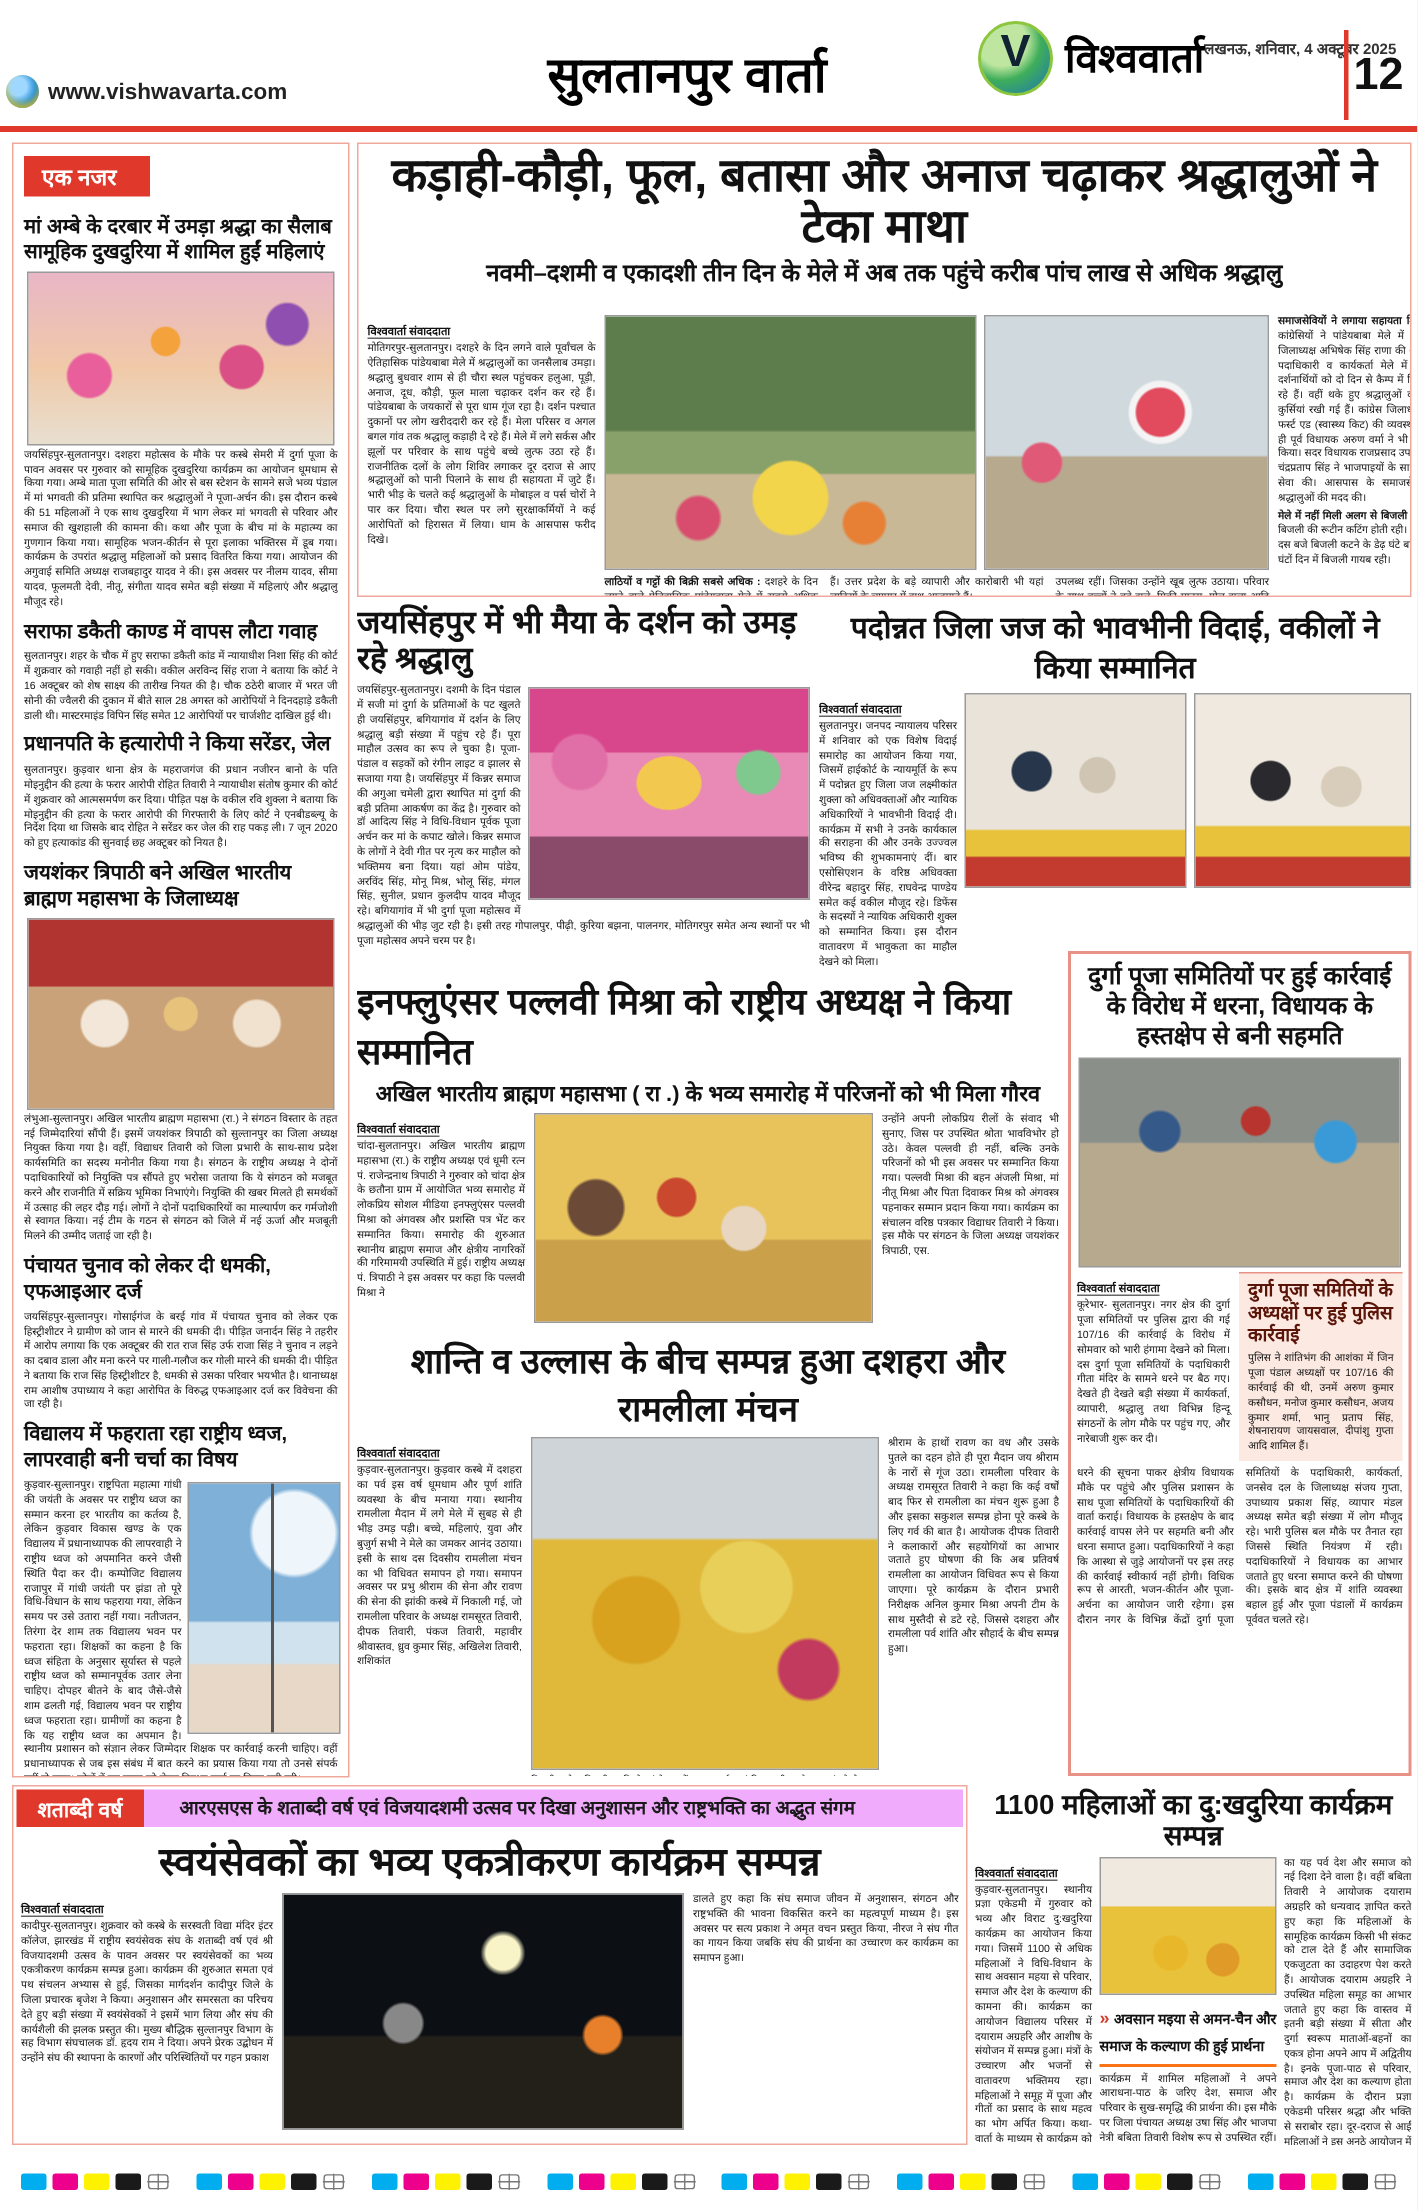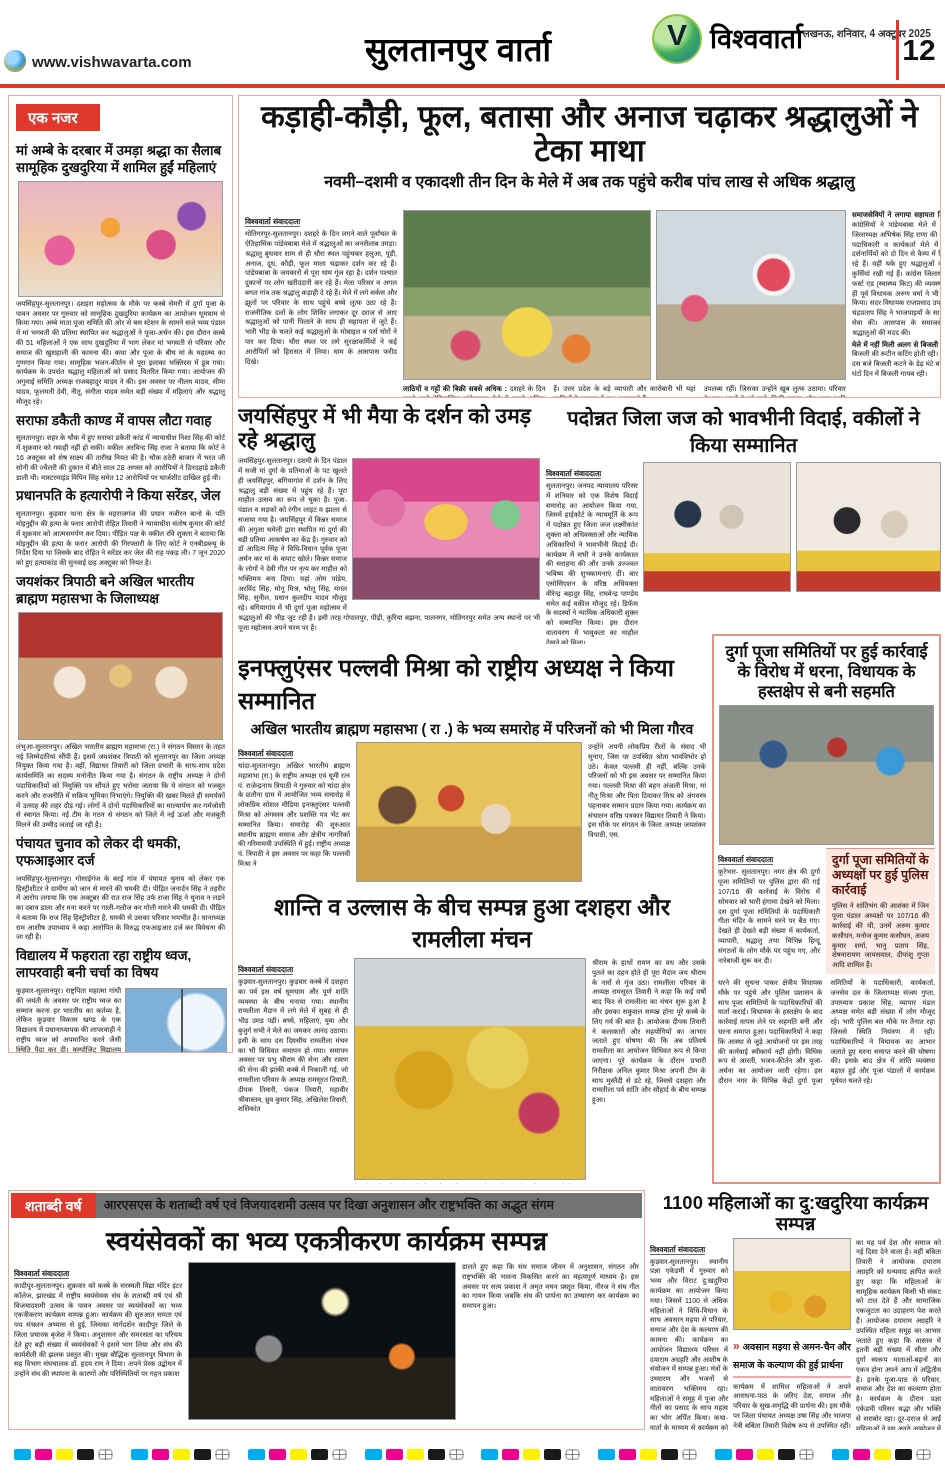--- a/index.html
+++ b/index.html
@@ -106,24 +106,24 @@
   .h-js{font-size:21px;font-weight:900;text-align:left;line-height:1.15;margin:2px 0 4px;}
   .h-farewell{font-size:20px;font-weight:900;text-align:center;margin:2px 0 4px;}
   .h-infl{font-size:24px;font-weight:900;text-align:left;margin:0 0 2px;}
   .sub-infl{font-size:14.5px;font-weight:700;text-align:center;margin:0 0 4px;}
   .h-protest{font-size:16.5px;font-weight:900;text-align:center;line-height:1.2;margin:4px 2px;}
   .h-dus{font-size:23px;font-weight:900;text-align:center;margin:2px 0 4px;}
   .h-rss{font-size:26px;font-weight:900;text-align:center;margin:4px 0;}
   .h-women{font-size:18.5px;font-weight:900;text-align:center;line-height:1.15;margin:2px 0 3px;}
   .rss-toprow{display:flex;align-items:stretch;gap:0;margin:2px;}
   .rss-label{background:#e0382a;color:#fff;font-size:14px;font-weight:800;padding:3px 14px;white-space:nowrap;}
-  .rss-strip{background:#737373;color:#1a1a1a;font-size:12.5px;font-weight:800;padding:3px 8px;flex:1;}
+  .rss-strip{background:#f0abfc;color:#1a1a1a;font-size:12.5px;font-weight:800;padding:3px 24px;flex:1;}
   .protest-hl{background:#fbe9e2;border-top:1px solid #e89287;padding:4px 6px;}
   .protest-hl .hl-title{font-size:12.5px;font-weight:900;color:#5a1408;line-height:1.2;margin-bottom:3px;}
-  .pull-quote{border-bottom:2px solid #fca5a5;padding:2px 0 4px;margin:4px 0;}
+  .pull-quote{border-bottom:2px solid #f97316;padding:2px 0 4px;margin:4px 0;}
   .pq-mark{color:#d23b2a;font-weight:900;font-size:12px;margin-right:3px;}
   .pq-text{font-size:9.5px;font-weight:800;line-height:1.25;}
   
   .bars{position:absolute;left:0;top:1444px;width:945px;height:20px;display:flex;
         justify-content:space-between;padding:0 14px;box-sizing:border-box;align-items:center;}
   .bar-group{display:flex;gap:4px;align-items:center;}
   .sw{width:17px;height:11px;border-radius:2px;}
   .reg{width:15px;height:11px;}
 </style>
 </head>
@@ -141,21 +141,21 @@
       <span class="globe-logo"></span>
       <span class="brand-stack">
         <span class="brand-name">विश्ववार्ता</span>
         <span class="brand-date">लखनऊ,  शनिवार, 4 अक्टूबर 2025</span>
       </span>
     </div>
     <div class="pagenum">12</div>
   </div>
   <div class="hdr-rule"></div>
 
-  <div class="box bordered" style="left:8px;top:95px;width:225px;height:958px;padding:2px 5px;box-sizing:border-box;">
+  <div class="box bordered" style="left:8px;top:95px;width:225px;height:1090px;padding:2px 5px;box-sizing:border-box;">
     <span class="sb-label">एक नजर</span>
 
     <div>
       <div class="sb-title">मां अम्बे के दरबार में उमड़ा श्रद्धा का सैलाब सामूहिक दुखदुरिया में शामिल हुईं महिलाएं</div>
       <div class="photo ph-women" style="width:205px;height:116px;margin:2px auto;"></div>
       <div class="body-txt sb-body">जयसिंहपुर-सुलतानपुर। दशहरा महोत्सव के मौके पर कस्बे सेमरी में दुर्गा पूजा के पावन अवसर पर गुरुवार को सामूहिक दुखदुरिया कार्यक्रम का आयोजन धूमधाम से किया गया। अम्बे माता पूजा समिति की ओर से बस स्टेशन के सामने सजे भव्य पंडाल में मां भगवती की प्रतिमा स्थापित कर श्रद्धालुओं ने पूजा-अर्चन की। इस दौरान कस्बे की 51 महिलाओं ने एक साथ दुखदुरिया में भाग लेकर मां भगवती से परिवार और समाज की खुशहाली की कामना की। कथा और पूजा के बीच मां के महात्म्य का गुणगान किया गया। सामूहिक भजन-कीर्तन से पूरा इलाका भक्तिरस में डूब गया। कार्यक्रम के उपरांत श्रद्धालु महिलाओं को प्रसाद वितरित किया गया। आयोजन की अगुवाई समिति अध्यक्ष राजबहादुर यादव ने की। इस अवसर पर नीलम यादव, सीमा यादव, फूलमती देवी, नीतू, संगीता यादव समेत बड़ी संख्या में महिलाएं और श्रद्धालु मौजूद रहे।</div>
     </div>
 
     <div>
       <div class="sb-title">सराफा डकैती काण्ड में वापस लौटा गवाह</div>

